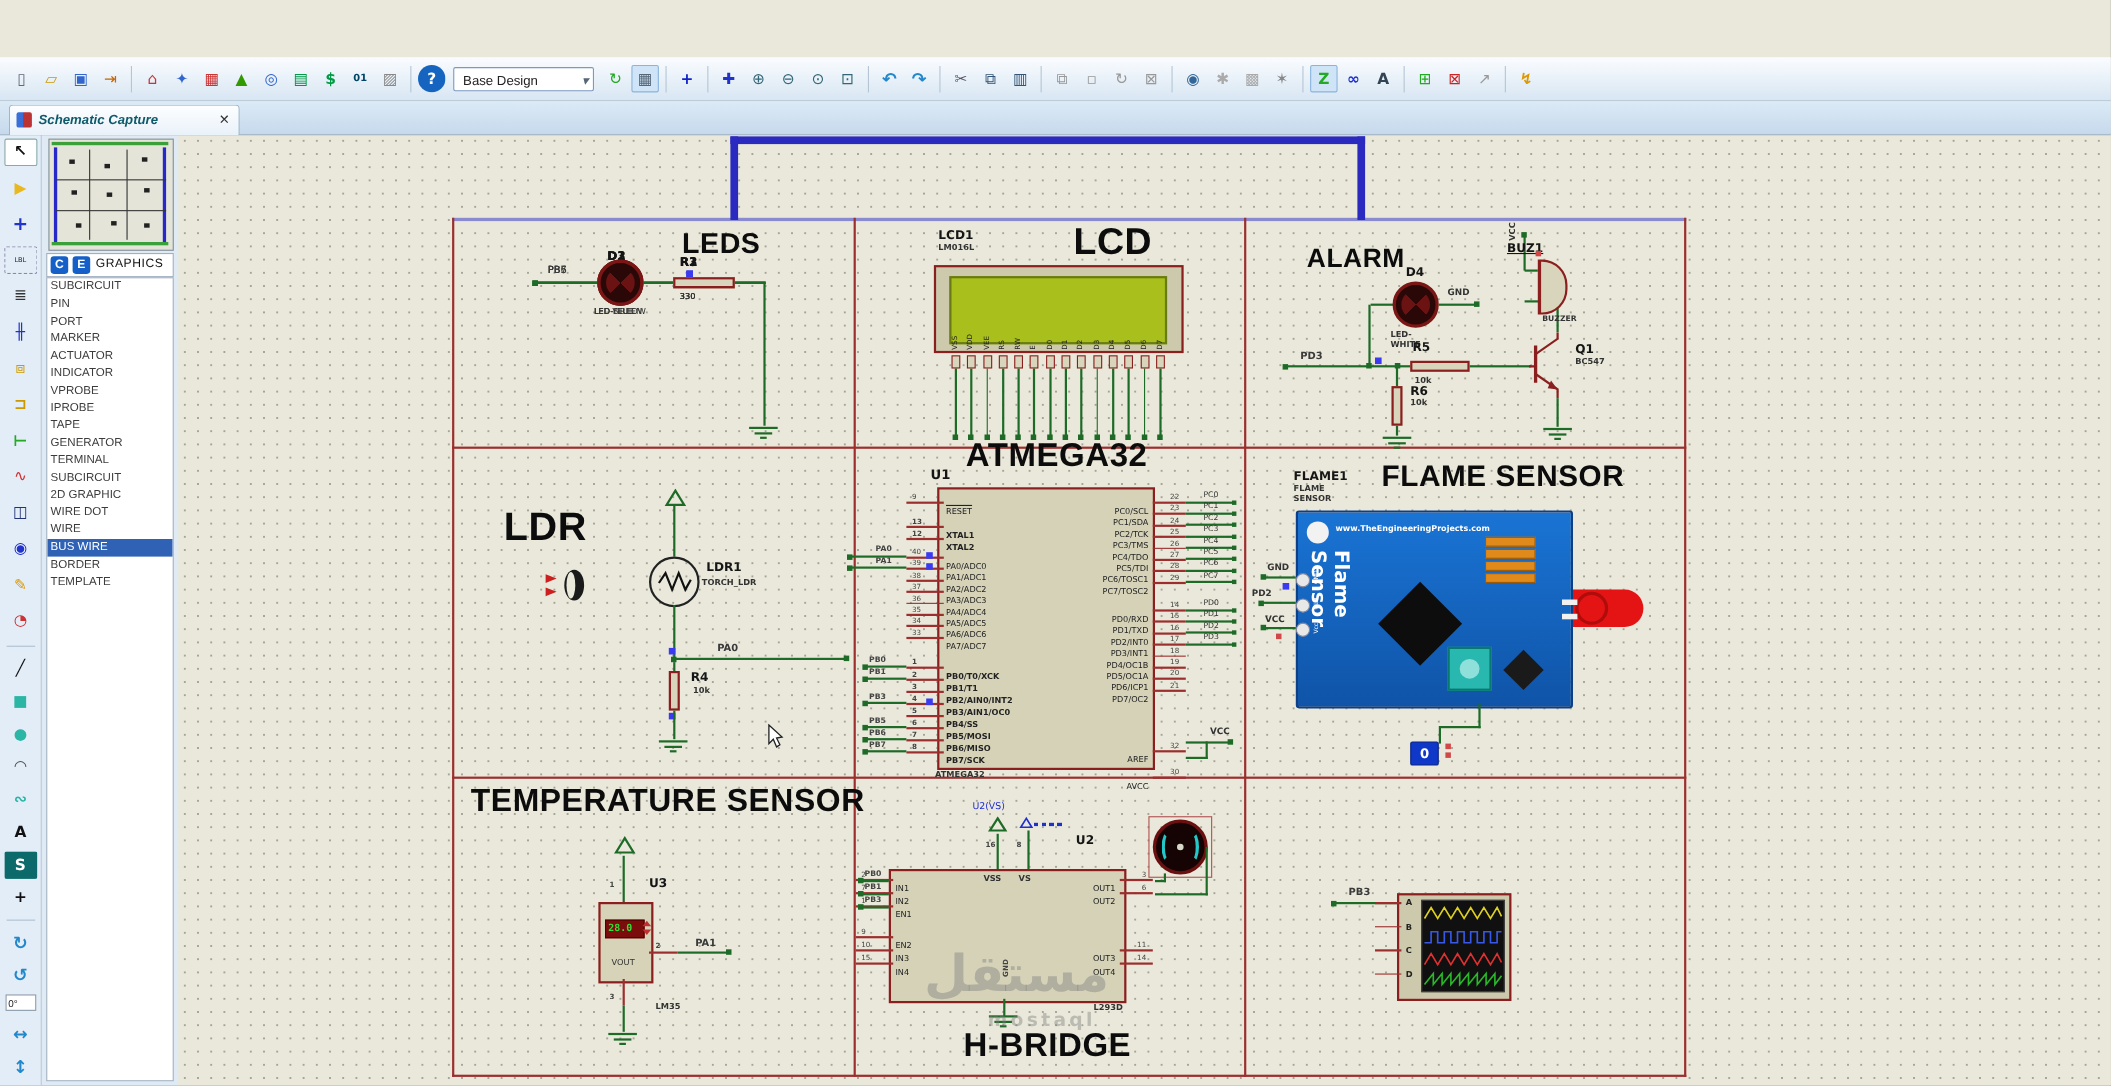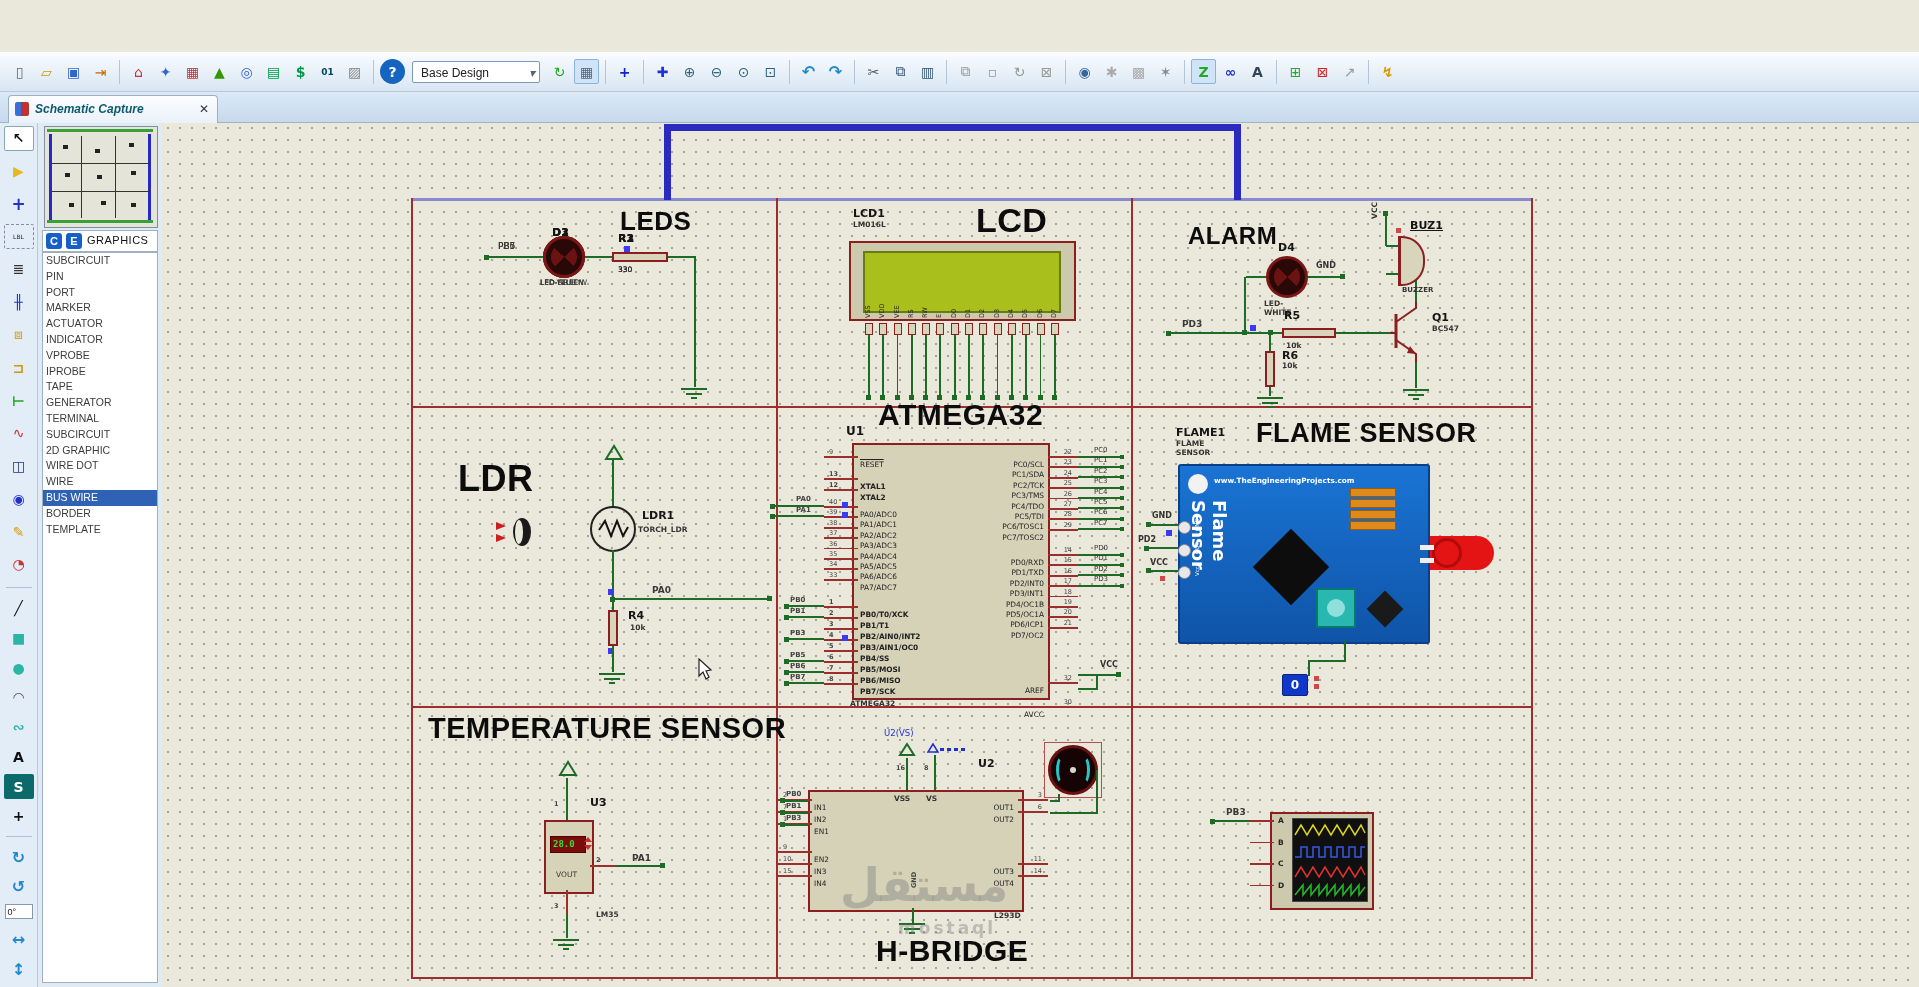--- a/index.html
+++ b/index.html
@@ -485,21 +485,21 @@
         <polygon points="20,44 26,52 17,51" fill="#8b1f1f"></polygon>
       </svg>
       <b class="ref" style="left:1432px;top:311px;">Q1</b>
       <b class="prt" style="left:1432px;top:324px;">BC547</b>
       <i class="wire" style="left:1415px;top:274px;width:2px;height:28px;"></i>
       <i class="wire" style="left:1386px;top:273px;width:30px;height:2px;"></i>
       <i class="wire" style="left:1385px;top:214px;width:2px;height:32px;"></i>
       <i class="wire" style="left:1386px;top:245px;width:12px;height:2px;"></i>
       <i class="dot" style="left:1383px;top:211px;"></i>
       <b class="prt" style="left:1366px;top:206px;transform:rotate(-90deg);">VCC</b>
-      <b class="ref" style="left:1410px;top:219px;text-decoration:underline;">BUZ1</b>
+      <b class="ref" style="left:1370px;top:219px;text-decoration:underline;">BUZ1</b>
       <i class="redsq" style="left:1396px;top:228px;"></i>
       <div class="a" style="left:1398px;top:236px;width:22px;height:46px;border:2px solid #8b1f1f;border-left:3px solid #8b1f1f;border-radius:0 23px 23px 0;background:#d8d5bc;"></div>
       <b class="prt" style="left:1402px;top:286px;font-size:7px;">BUZZER</b>
       <i class="wire" style="left:1415px;top:362px;width:2px;height:26px;"></i>
       <span class="gnd" style="left:1403px;top:389px;">
           <i></i>
         </span>
     </div>
 
     <div class="a" style="left:0;top:0;">

